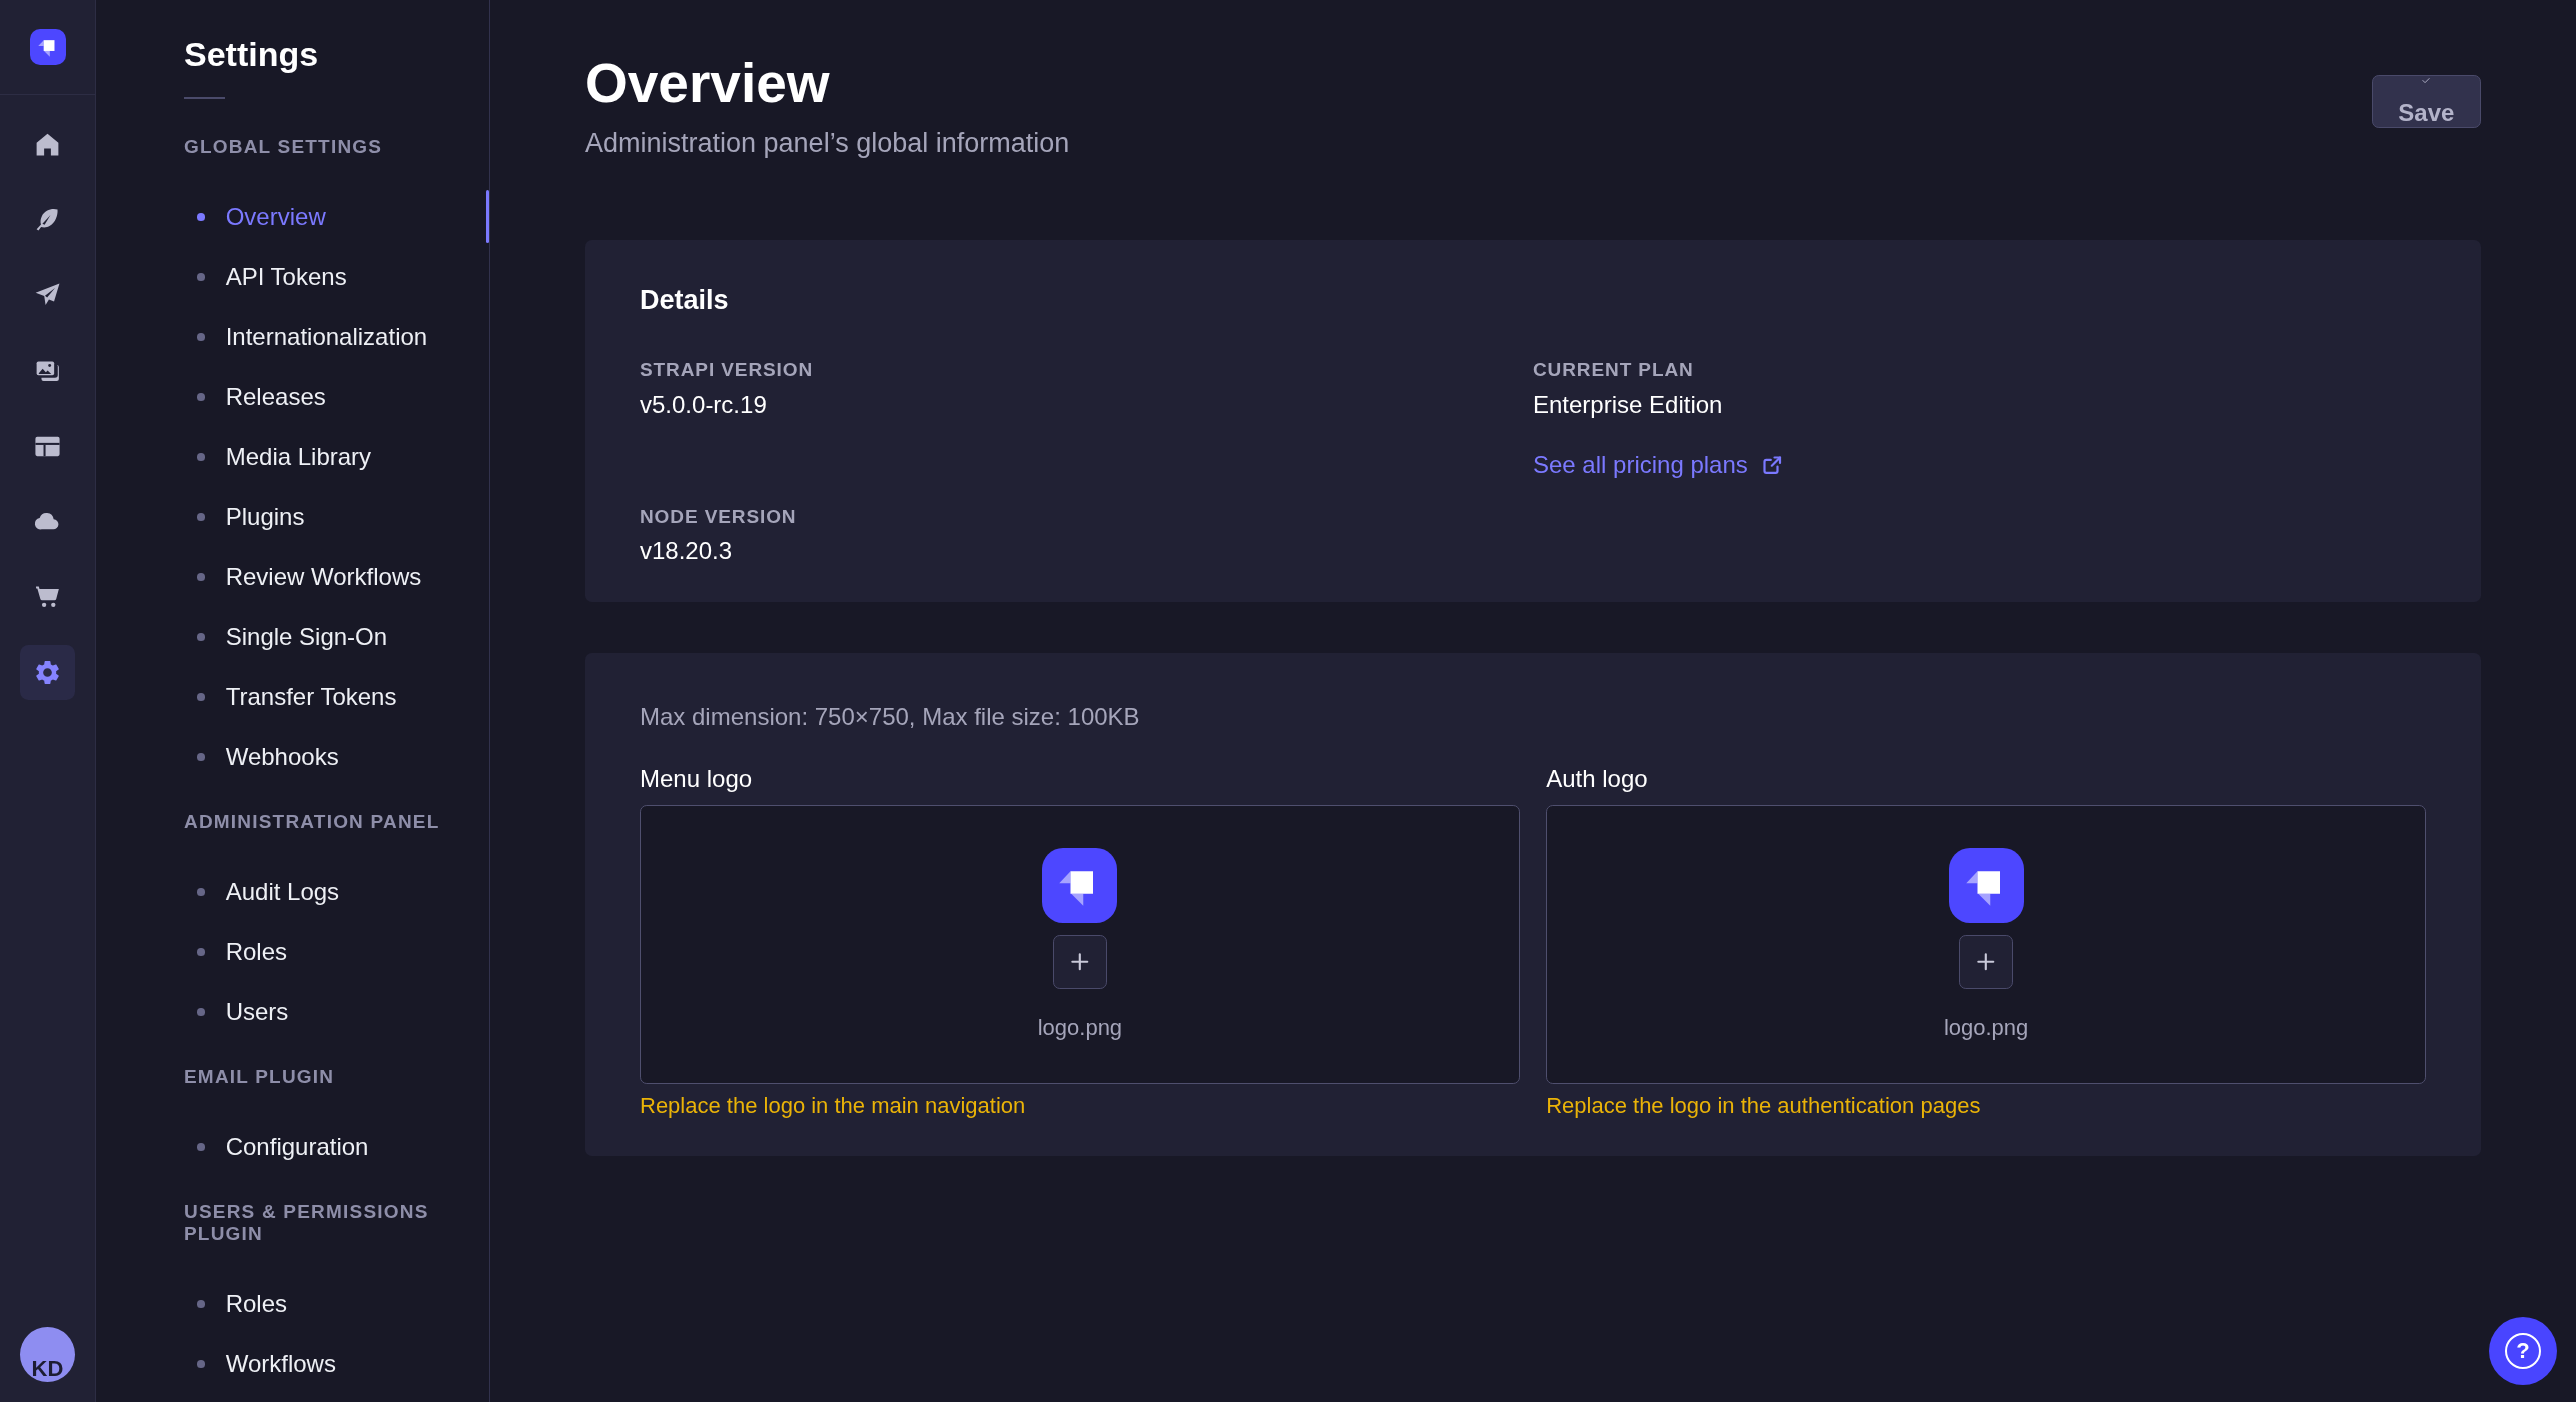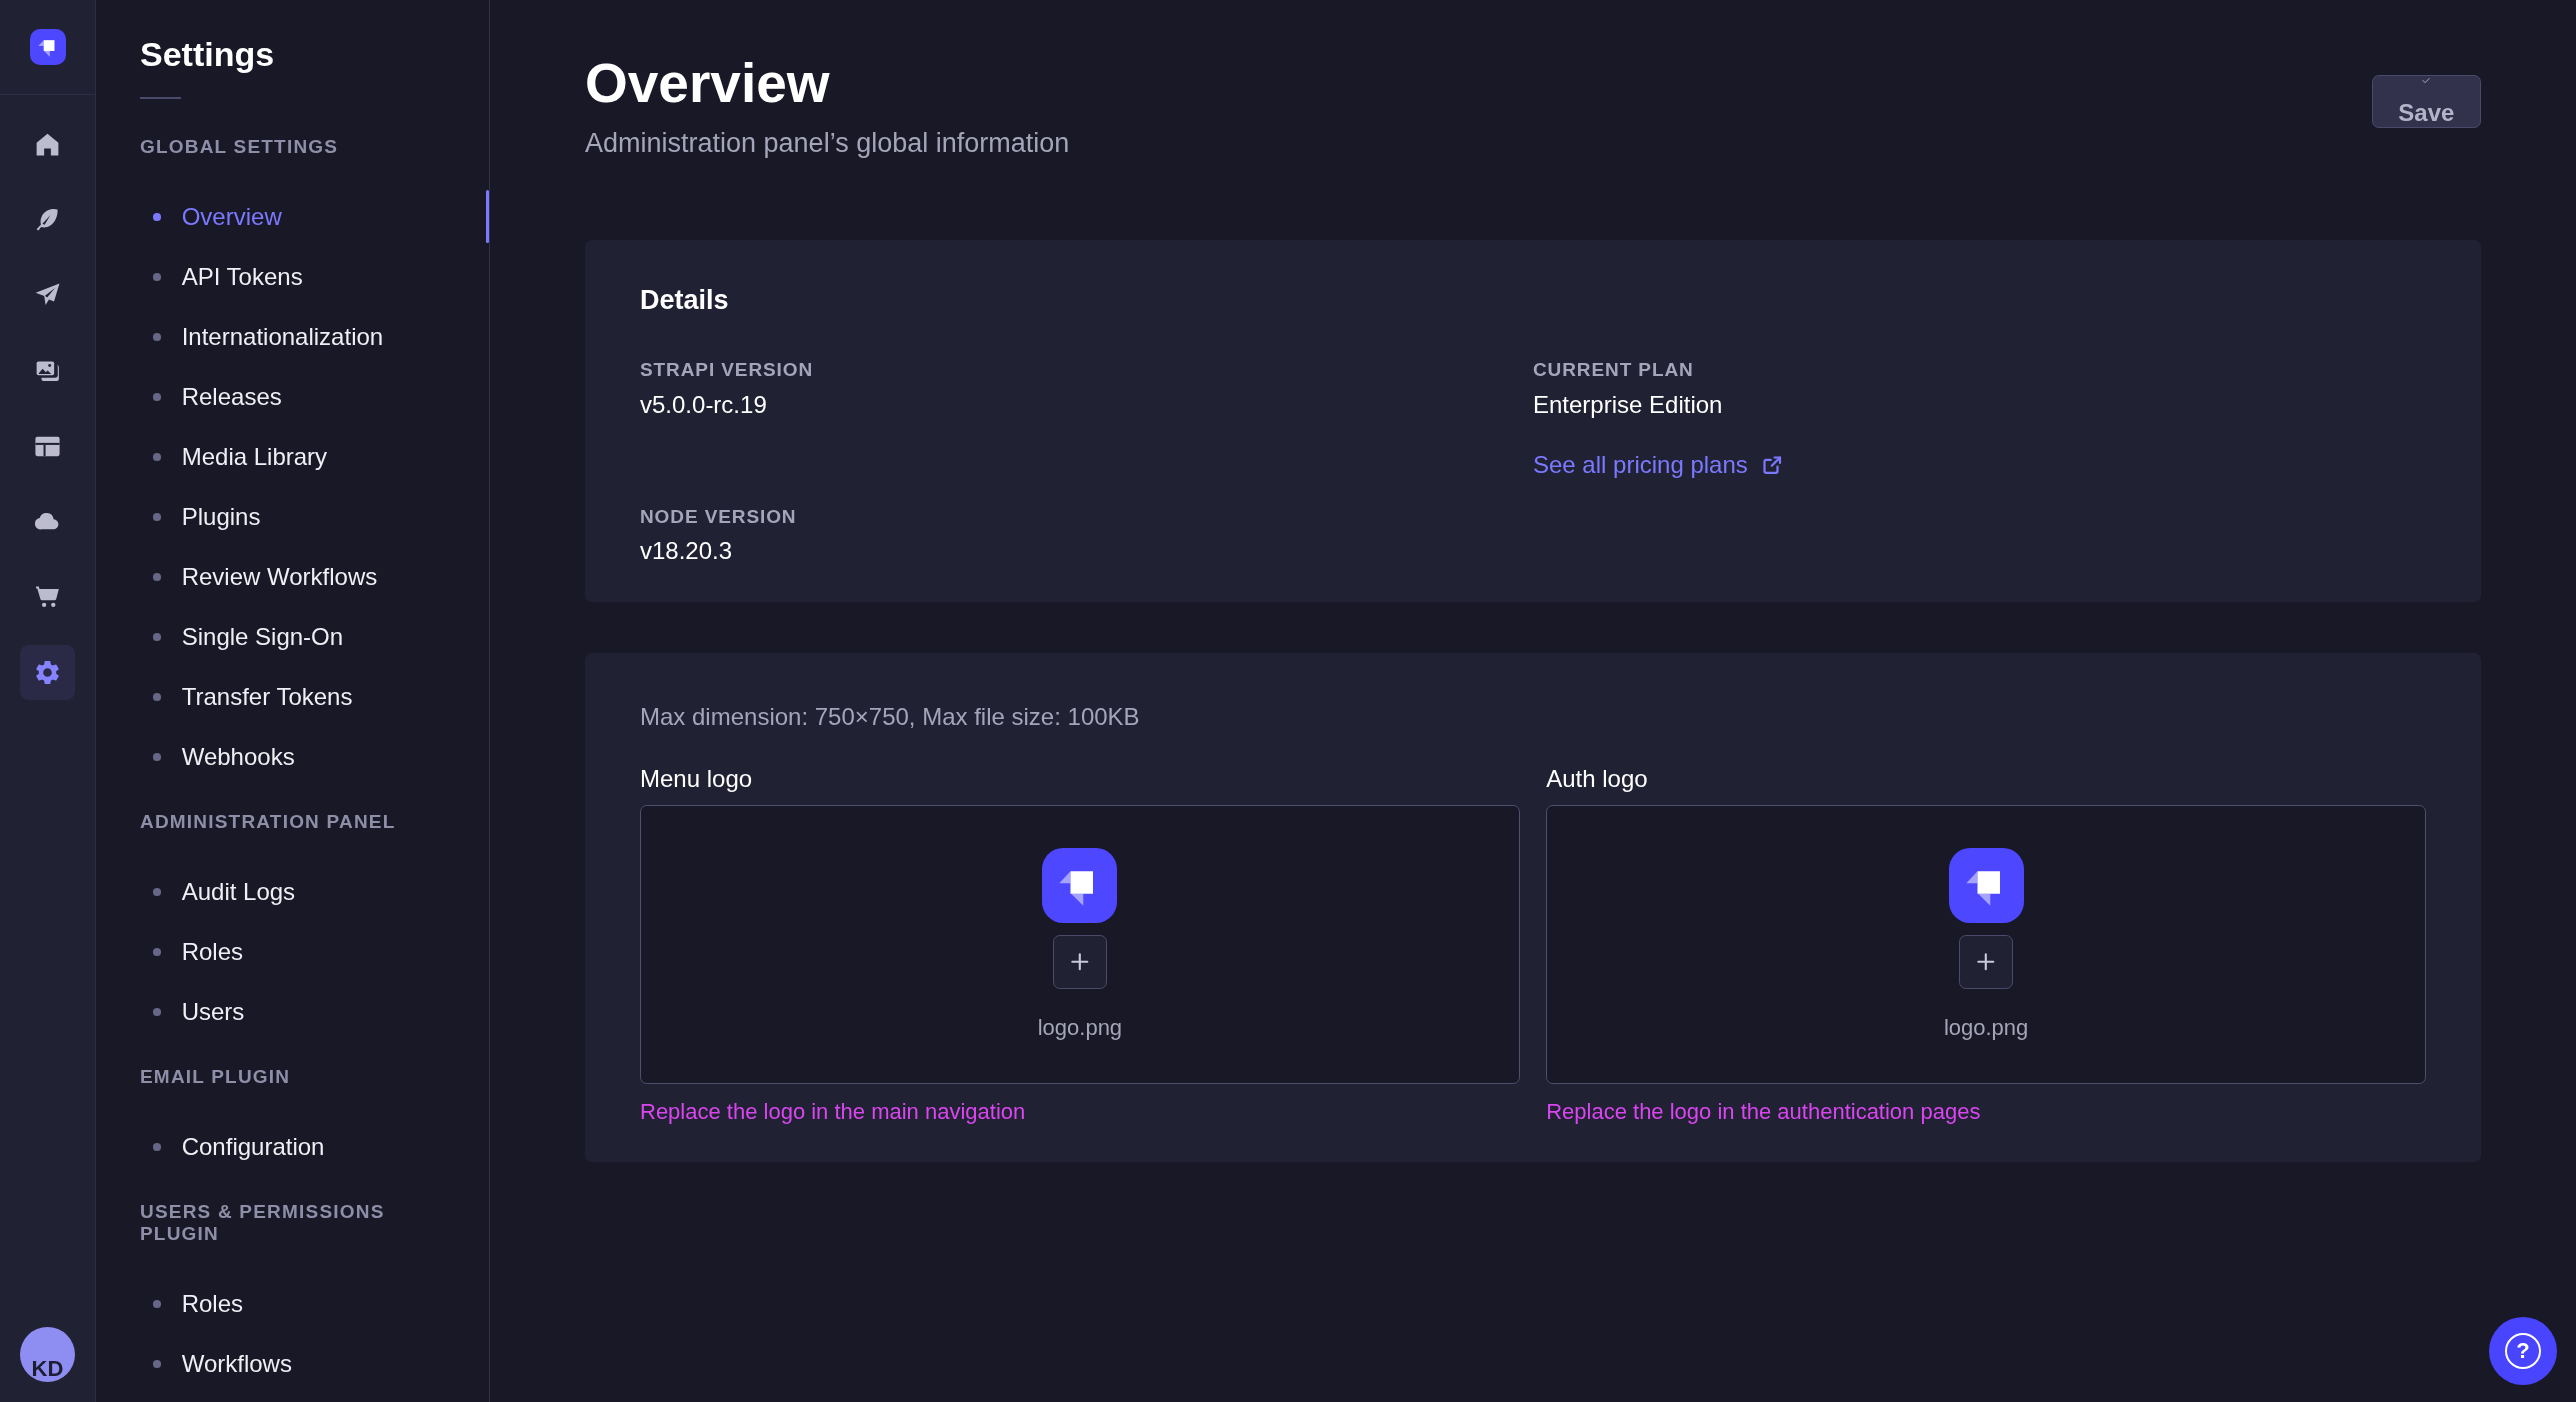--- a/index.html
+++ b/index.html
@@ -17,21 +17,21 @@
   .rail-icons { margin-top:22px; display:flex; flex-direction:column; gap:20.4px; }
   .rail-btn { width:55px; height:55px; border:none; background:transparent; border-radius:8.5px;
           display:flex; align-items:center; justify-content:center; color:#bcbcce; cursor:pointer; }
   .rail-btn svg { width:29px; height:29px; fill:currentColor; }
   .rail-btn.active { background:#2a2a47; color:#8583ff; }
   .rail-avatar { position:absolute; bottom:20.4px; left:20px; width:55px; height:55px; border-radius:50%;
           background:#8e8df1; color:#1d1d33; font-size:22px; font-weight:700;
           display:flex; align-items:flex-end; justify-content:center; border:none; cursor:pointer; }
   
   .subnav { width:394px; flex:none; background:#181826; border-right:0.9px solid #32324d;
-          padding-top:34px; position:relative; overflow:hidden; }
+          padding-top:34px; position:relative; overflow:hidden;padding-left:44px; }
   .subnav-title { margin:0 44px; font-size:34px; font-weight:700; color:#ffffff; line-height:41px; }
   .subnav-divider { width:41px; height:1.7px; background:#4a4a6a; margin:22px 44px 0; }
   .section-label { margin:24px 44px 0; font-size:19px; font-weight:700; letter-spacing:1.2px;
           color:#8e8ea9; line-height:22px; }
   .section-label.first { margin-top:37px; }
   .nav-list { list-style:none; margin-top:29px; }
   .nav-item { height:60px; display:flex; align-items:center; padding-left:57px; position:relative;
           font-size:24px; color:#eef0f5; cursor:pointer; }
   .nav-item .bullet { width:7.7px; height:7.7px; border-radius:50%; background:#666687; flex:none; }
   .nav-item .nav-label { margin-left:21px; }
@@ -61,21 +61,21 @@
   .cust-sub { margin-top:6.8px; font-size:24px; color:#a5a5ba; }
   .uploads { margin-top:34px; display:grid; grid-template-columns:1fr 1fr; column-gap:26.4px; }
   .upload-label { font-size:24px; font-weight:400; color:#ffffff; }
   .dropzone { margin-top:12px; height:279px; border:0.9px solid #4f4f6e; border-radius:6.8px; background:#181826;
           display:flex; flex-direction:column; align-items:center; justify-content:center; cursor:pointer;text-align:right; }
   .dz-logo { width:75px; height:75px; }
   .plus-btn { margin-top:12px; width:54px; height:54px; background:#212134; border:0.9px solid #4a4a6a;
           border-radius:6.8px; display:flex; align-items:center; justify-content:center; cursor:pointer; }
   .plus-btn svg { width:25.6px; height:25.6px; stroke:#c9c9d9; stroke-width:2; stroke-linecap:round; fill:none; }
   .dz-filename { margin-top:25.6px; font-size:22px; color:#a5a5ba; }
-  .upload-caption { margin-top:15px; font-size:22px; color:#d946ef; }
+  .upload-caption { margin-top:9px; font-size:22px; color:#eab308; }
   
   .help-btn { position:fixed; right:19px; bottom:17px; width:68px; height:68px; border-radius:50%;
           background:#4945ff; border:none; display:flex; align-items:center; justify-content:center; cursor:pointer; }
   .help-ring { width:36px; height:36px; border:2.6px solid #ffffff; border-radius:50%; color:#ffffff;
           font-size:22px; font-weight:700; display:flex; align-items:center; justify-content:center; }
 </style>
 </head>
 <body>
 
 <nav class="rail">

